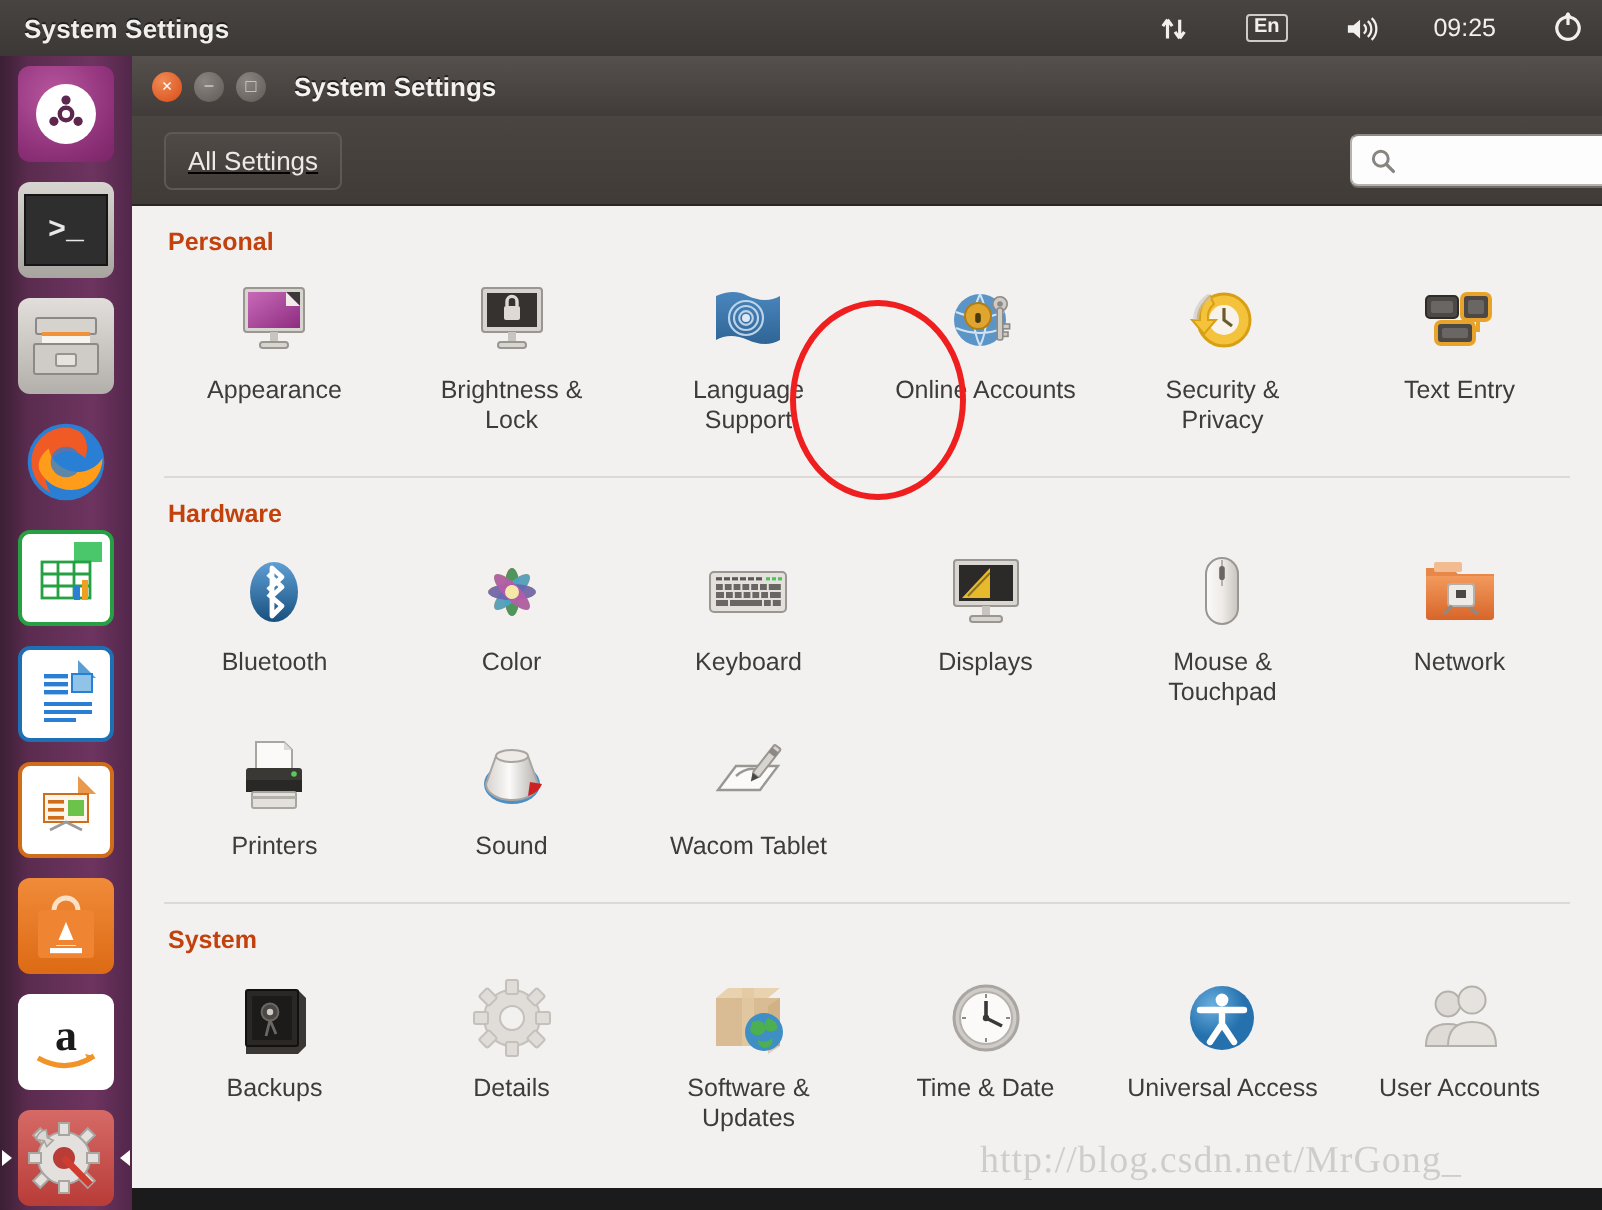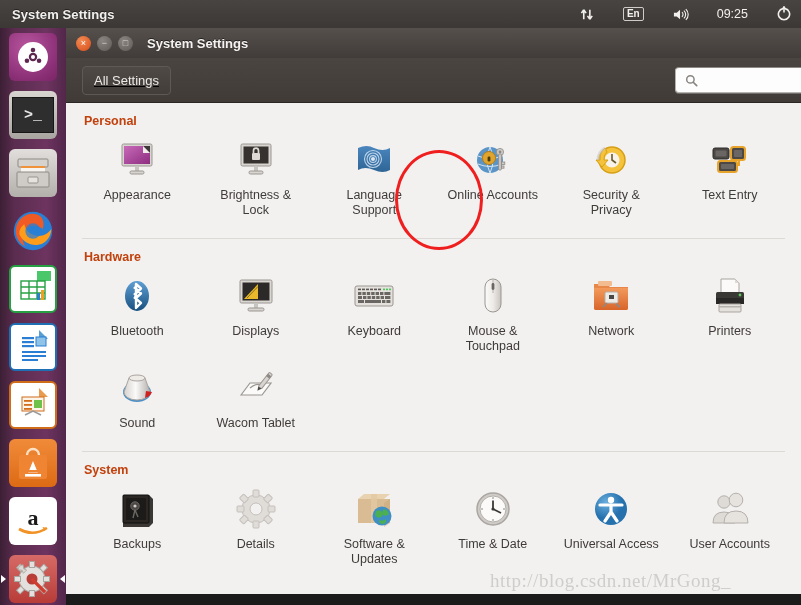--- a/index.html
+++ b/index.html
@@ -468,33 +468,37 @@
                     <stop offset="1" stop-color="#18507f"></stop>
               </linearGradient>
                 </defs>
               <path d="M19 13 L26 19.5 L21 24 L21 10 L26 14.5 L19 21" stroke="#ffffff" stroke-width="2.4" fill="none" stroke-linejoin="round"></path>
               <path d="M21 22 L21 34 L26 29 L19 23" stroke="#ffffff" stroke-width="2.4" fill="none" stroke-linejoin="round"></path>
             </svg>
           </div>
           <div class="tile-label">Bluetooth</div>
         </div>
 
-
-        <div class="tile">
-          <div class="tile-ico">
-            <svg width="44" height="44" viewBox="0 0 44 44">
-              <rect x="6" y="6" width="32" height="23" rx="1.5" fill="#dad6d2" stroke="#9a9692"></rect>
-              <rect x="8.5" y="8.5" width="27" height="18" fill="#2c2a28"></rect>
-              <path d="M10 25 L24 10 L24 25 Z" fill="#e8b92a"></path>
-              <path d="M13 24 L24 12.5" stroke="#2c2a28" stroke-width="1" opacity=".5"></path>
-              <rect x="20" y="29" width="4" height="5" fill="#c8c4c0"></rect>
-              <rect x="14" y="34" width="16" height="3" rx="1.4" fill="#d8d4d0" stroke="#9a9692"></rect>
-            </svg>
-          </div>
-          <div class="tile-label">Displays</div>
+        <div class="tile">
+          <div class="tile-ico">
+            <svg width="44" height="44" viewBox="0 0 44 44">
+              <g transform="translate(22,22)">
+                <ellipse rx="4" ry="12" fill="#e24b4b" transform="rotate(0)"></ellipse>
+                <ellipse rx="4" ry="12" fill="#f09a33" transform="rotate(45)"></ellipse>
+                <ellipse rx="4" ry="12" fill="#f2dc46" transform="rotate(90)"></ellipse>
+                <ellipse rx="4" ry="12" fill="#7fc45c" transform="rotate(135)"></ellipse>
+                <ellipse rx="4" ry="12" fill="#3f9e5e" transform="rotate(180)" opacity=".9"></ellipse>
+                <ellipse rx="4" ry="12" fill="#4aa3c9" transform="rotate(225)" opacity=".9"></ellipse>
+                <ellipse rx="4" ry="12" fill="#6a62b5" transform="rotate(270)" opacity=".9"></ellipse>
+                <ellipse rx="4" ry="12" fill="#b95ba8" transform="rotate(315)" opacity=".9"></ellipse>
+                <circle r="3.5" fill="#f5e9a8"></circle>
+              </g>
+            </svg>
+          </div>
+          <div class="tile-label">Color</div>
         </div>
 
         <div class="tile">
           <div class="tile-ico">
             <svg width="44" height="44" viewBox="0 0 44 44">
               <rect x="3" y="12" width="38" height="20" rx="2" fill="#e4e0dc" stroke="#9a9692"></rect>
               <g fill="#5a5754">
                 <rect x="6" y="14.6" width="3" height="1.6"></rect>
                   <rect x="10" y="14.6" width="3" height="1.6"></rect>
                 <rect x="14" y="14.6" width="3" height="1.6"></rect>
@@ -528,20 +532,34 @@
                   <rect x="34.4" y="26" width="4" height="3"></rect>
               </g>
             </svg>
           </div>
           <div class="tile-label">Keyboard</div>
         </div>
 
         <div class="tile">
           <div class="tile-ico">
             <svg width="44" height="44" viewBox="0 0 44 44">
+              <rect x="6" y="6" width="32" height="23" rx="1.5" fill="#dad6d2" stroke="#9a9692"></rect>
+              <rect x="8.5" y="8.5" width="27" height="18" fill="#2c2a28"></rect>
+              <path d="M10 25 L24 10 L24 25 Z" fill="#e8b92a"></path>
+              <path d="M13 24 L24 12.5" stroke="#2c2a28" stroke-width="1" opacity=".5"></path>
+              <rect x="20" y="29" width="4" height="5" fill="#c8c4c0"></rect>
+              <rect x="14" y="34" width="16" height="3" rx="1.4" fill="#d8d4d0" stroke="#9a9692"></rect>
+            </svg>
+          </div>
+          <div class="tile-label">Displays</div>
+        </div>
+
+        <div class="tile">
+          <div class="tile-ico">
+            <svg width="44" height="44" viewBox="0 0 44 44">
               <rect x="14" y="5" width="16" height="33" rx="8" fill="url(#mg)" stroke="#9a9692"></rect>
               <defs>
                   <linearGradient id="mg" x1="0" y1="0" x2="1" y2="0">
                 <stop offset="0" stop-color="#fbfaf9"></stop>
                     <stop offset=".5" stop-color="#eeebe8"></stop>
                     <stop offset="1" stop-color="#c8c4c0"></stop>
               </linearGradient>
                 </defs>
               <line x1="22" y1="6" x2="22" y2="19" stroke="#b4b0ac" stroke-width="1"></line>
               <rect x="20.6" y="9" width="2.8" height="7" rx="1.4" fill="#6a6663"></rect>

